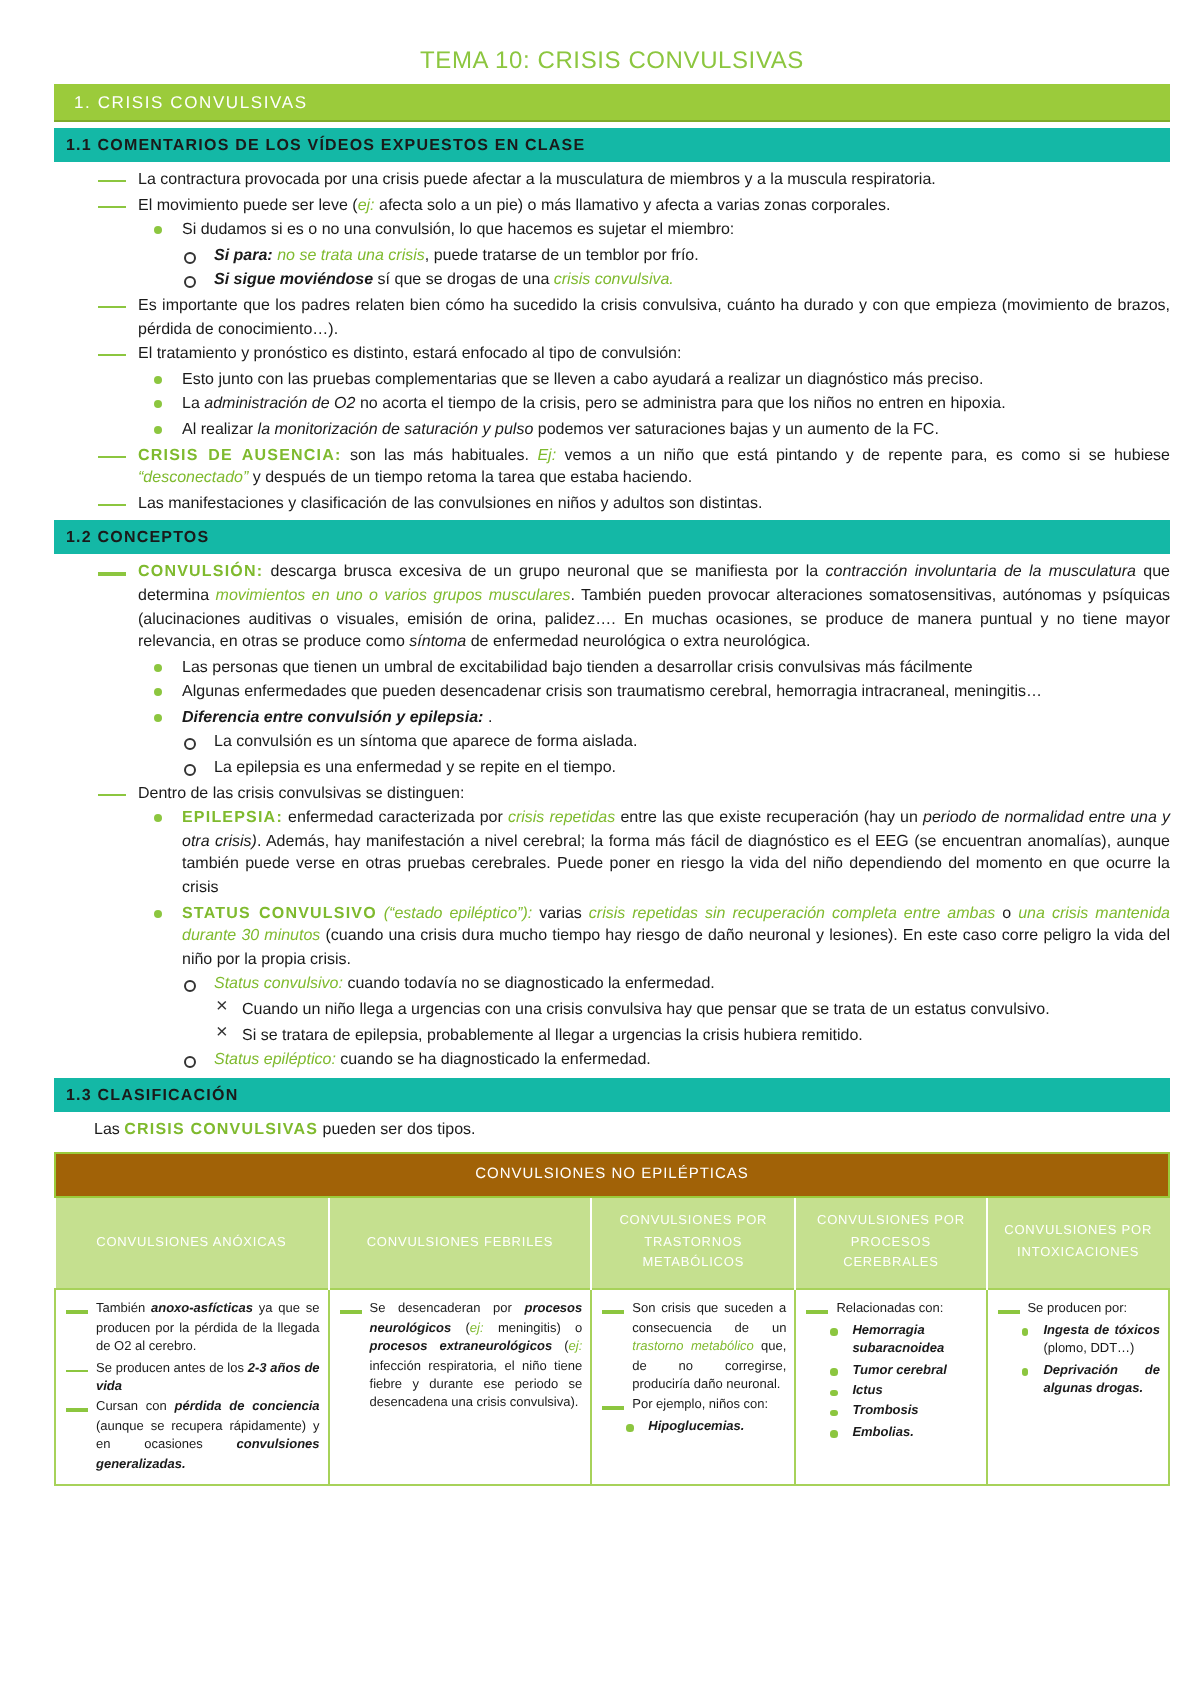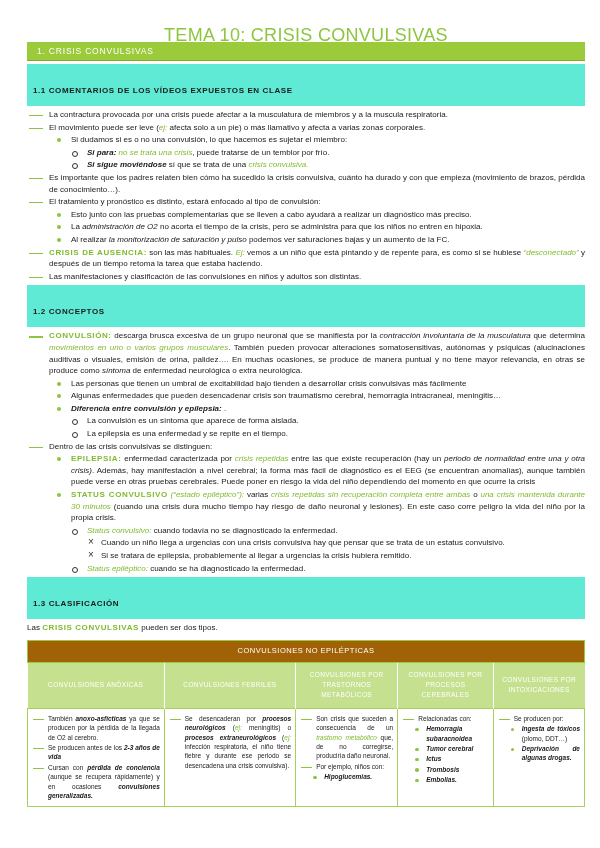--- a/index.html
+++ b/index.html
@@ -1,26 +1,26 @@
 <!DOCTYPE html>
 <html><head>
 <meta charset="utf-8">
 <style>
   * { box-sizing: border-box; margin: 0; padding: 0; }
   html, body { width: 600px; height: 848px; background: #ffffff; overflow: hidden; }
   body { font-family: "Liberation Sans", sans-serif; color: #1a1a1a; font-size: 8px; line-height: 1.45; position: relative; }
   .page { position: absolute; left: 27px; top: 0; width: 558px; }
-  .doc-title { text-align: center; color: #8cc63f; font-size: 18px; font-weight: normal; margin-top: 22px; height: 20px; letter-spacing: 0.3px; }
+  .doc-title { text-align: center; color: #8cc63f; font-size: 12px; font-weight: normal; margin-top: 22px; height: 20px; letter-spacing: 0.3px; }
   .h1 { background: #9bcb3b; color: #ffffff; font-size: 8.5px; padding: 3px 10px; height: 19px; letter-spacing: 0.8px; margin-top: 0; border-bottom: 1px solid #7faa2a; }
-  .h2 { background: #5eead4; color: #1a1a1a; font-weight: bold; font-size: 8px; padding: 21px 6px; height: 17px; letter-spacing: 0.6px; margin-top: 3px; }
+  .h2 { background: #14b8a6; color: #1a1a1a; font-weight: bold; font-size: 8px; padding: 3px 6px; height: 17px; letter-spacing: 0.6px; margin-top: 3px; }
   .gi { color: #7fba2e; font-style: italic; }
   .gb { color: #7fba2e; font-weight: bold; letter-spacing: 0.6px; }
   .i { font-style: italic; }
   .bi { font-weight: bold; font-style: italic; }
-  .row { position: relative; padding-left: 22px; margin-top: 1px; text-align: justify; }
+  .row { position: relative; padding-left: 22px; margin-top: 1px; text-align: justify; margin-left: 20px; }
   .dash::before { content: ""; position: absolute; left: 2px; top: 6px; width: 14px; height: 1.3px; background: #8cc63f; }
   .l1 { padding-left: 44px; }
   .l1.dot::before { content: ""; position: absolute; left: 30px; top: 4px; width: 4px; height: 4px; border-radius: 50%; background: #8cc63f; }
   .l2 { padding-left: 60px; }
   .l2.circ::before { content: ""; position: absolute; left: 45px; top: 4px; width: 4px; height: 4px; border-radius: 50%; border: 1px solid #333; }
   .l3 { padding-left: 74px; }
   .l3.cross::before { content: "×"; position: absolute; left: 61px; top: -2px; font-size: 10px; color: #333; }
   .intro { margin-top: 3px; padding-left: 0; }
   table.cls { width: 558px; border-collapse: collapse; margin-top: 6px; font-size: 6.5px; table-layout: fixed; }
   table.cls th.top { background: #a16207; color: #ffffff; font-weight: normal; height: 22px; font-size: 7.5px; letter-spacing: 0.5px; border: 1px solid #9bcb3b; }
@@ -38,21 +38,21 @@
   <div class="doc-title">TEMA 10: CRISIS CONVULSIVAS</div>
 
   <div class="h1">1.  CRISIS CONVULSIVAS</div>
 
   <div class="h2">1.1 COMENTARIOS DE LOS VÍDEOS EXPUESTOS EN CLASE</div>
 
   <div class="row dash" style="margin-top:3px"><span>La contractura provocada por una crisis puede afectar a la musculatura de miembros y a la muscula respiratoria.</span></div>
   <div class="row dash"><span>El movimiento puede ser leve (</span><span class="gi">ej:</span><span> afecta solo a un pie) o más llamativo y afecta a varias zonas corporales.</span></div>
   <div class="row l1 dot"><span>Si dudamos si es o no una convulsión, lo que hacemos es sujetar el miembro:</span></div>
   <div class="row l2 circ"><span class="bi">Si para:</span><span class="gi"> no se trata una crisis</span><span>, puede tratarse de un temblor por frío.</span></div>
-  <div class="row l2 circ"><span class="bi">Si sigue moviéndose</span><span> sí que se trata de una </span><span class="gi">crisis convulsiva.</span></div>
+  <div class="row l2 circ"><span class="bi">Si sigue moviéndose</span><span> sí que se drogas de una </span><span class="gi">crisis convulsiva.</span></div>
   <div class="row dash"><span>Es importante que los padres relaten bien cómo ha sucedido la crisis convulsiva, cuánto ha durado y con que empieza (movimiento de brazos, pérdida de conocimiento…).</span></div>
   <div class="row dash"><span>El tratamiento y pronóstico es distinto, estará enfocado al tipo de convulsión:</span></div>
   <div class="row l1 dot"><span>Esto junto con las pruebas complementarias que se lleven a cabo ayudará a realizar un diagnóstico más preciso.</span></div>
   <div class="row l1 dot"><span>La </span><span class="i">administración de O2</span><span> no acorta el tiempo de la crisis, pero se administra para que los niños no entren en hipoxia.</span></div>
   <div class="row l1 dot"><span>Al realizar </span><span class="i">la monitorización de saturación y pulso</span><span> podemos ver saturaciones bajas y un aumento de la FC.</span></div>
   <div class="row dash"><span class="gb">CRISIS DE AUSENCIA:</span><span> son las más habituales. </span><span class="gi">Ej:</span><span> vemos a un niño que está pintando y de repente para, es como si se hubiese </span><span class="gi">“desconectado”</span><span> y después de un tiempo retoma la tarea que estaba haciendo.</span></div>
   <div class="row dash"><span>Las manifestaciones y clasificación de las convulsiones en niños y adultos son distintas.</span></div>
 
   <div class="h2">1.2 CONCEPTOS</div>
 

